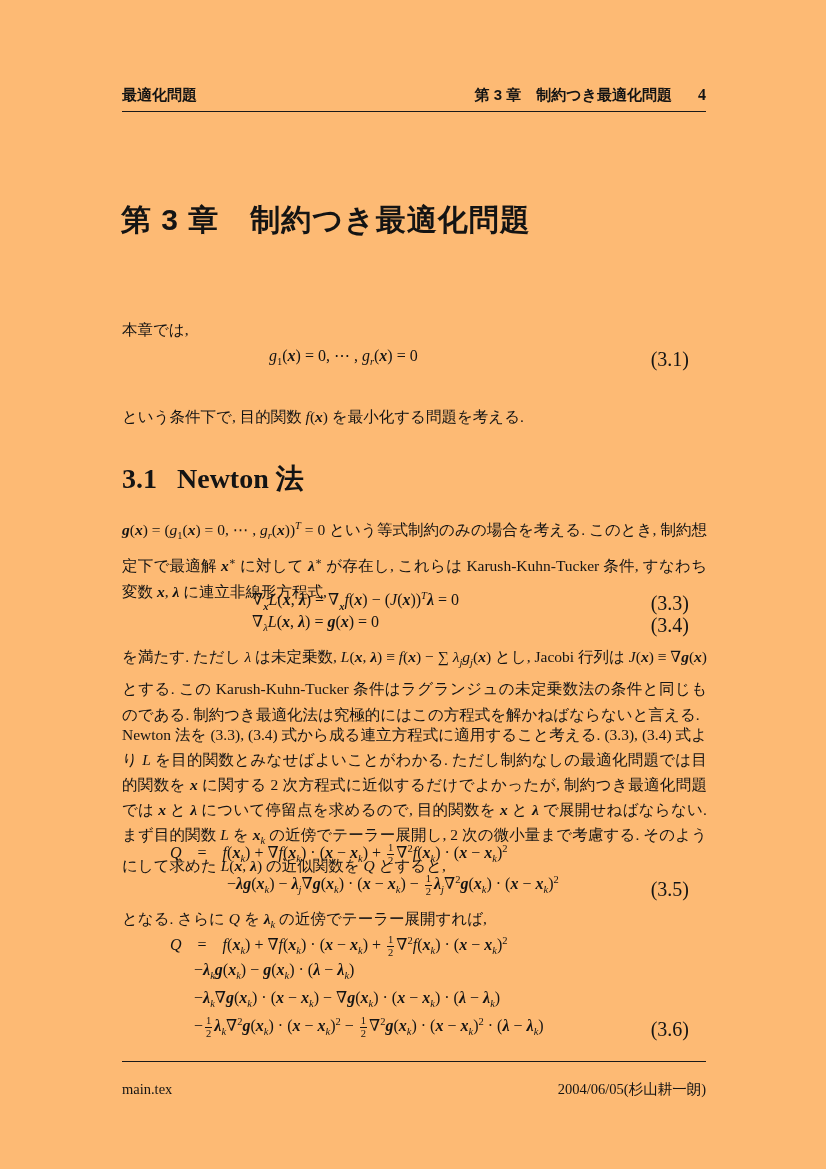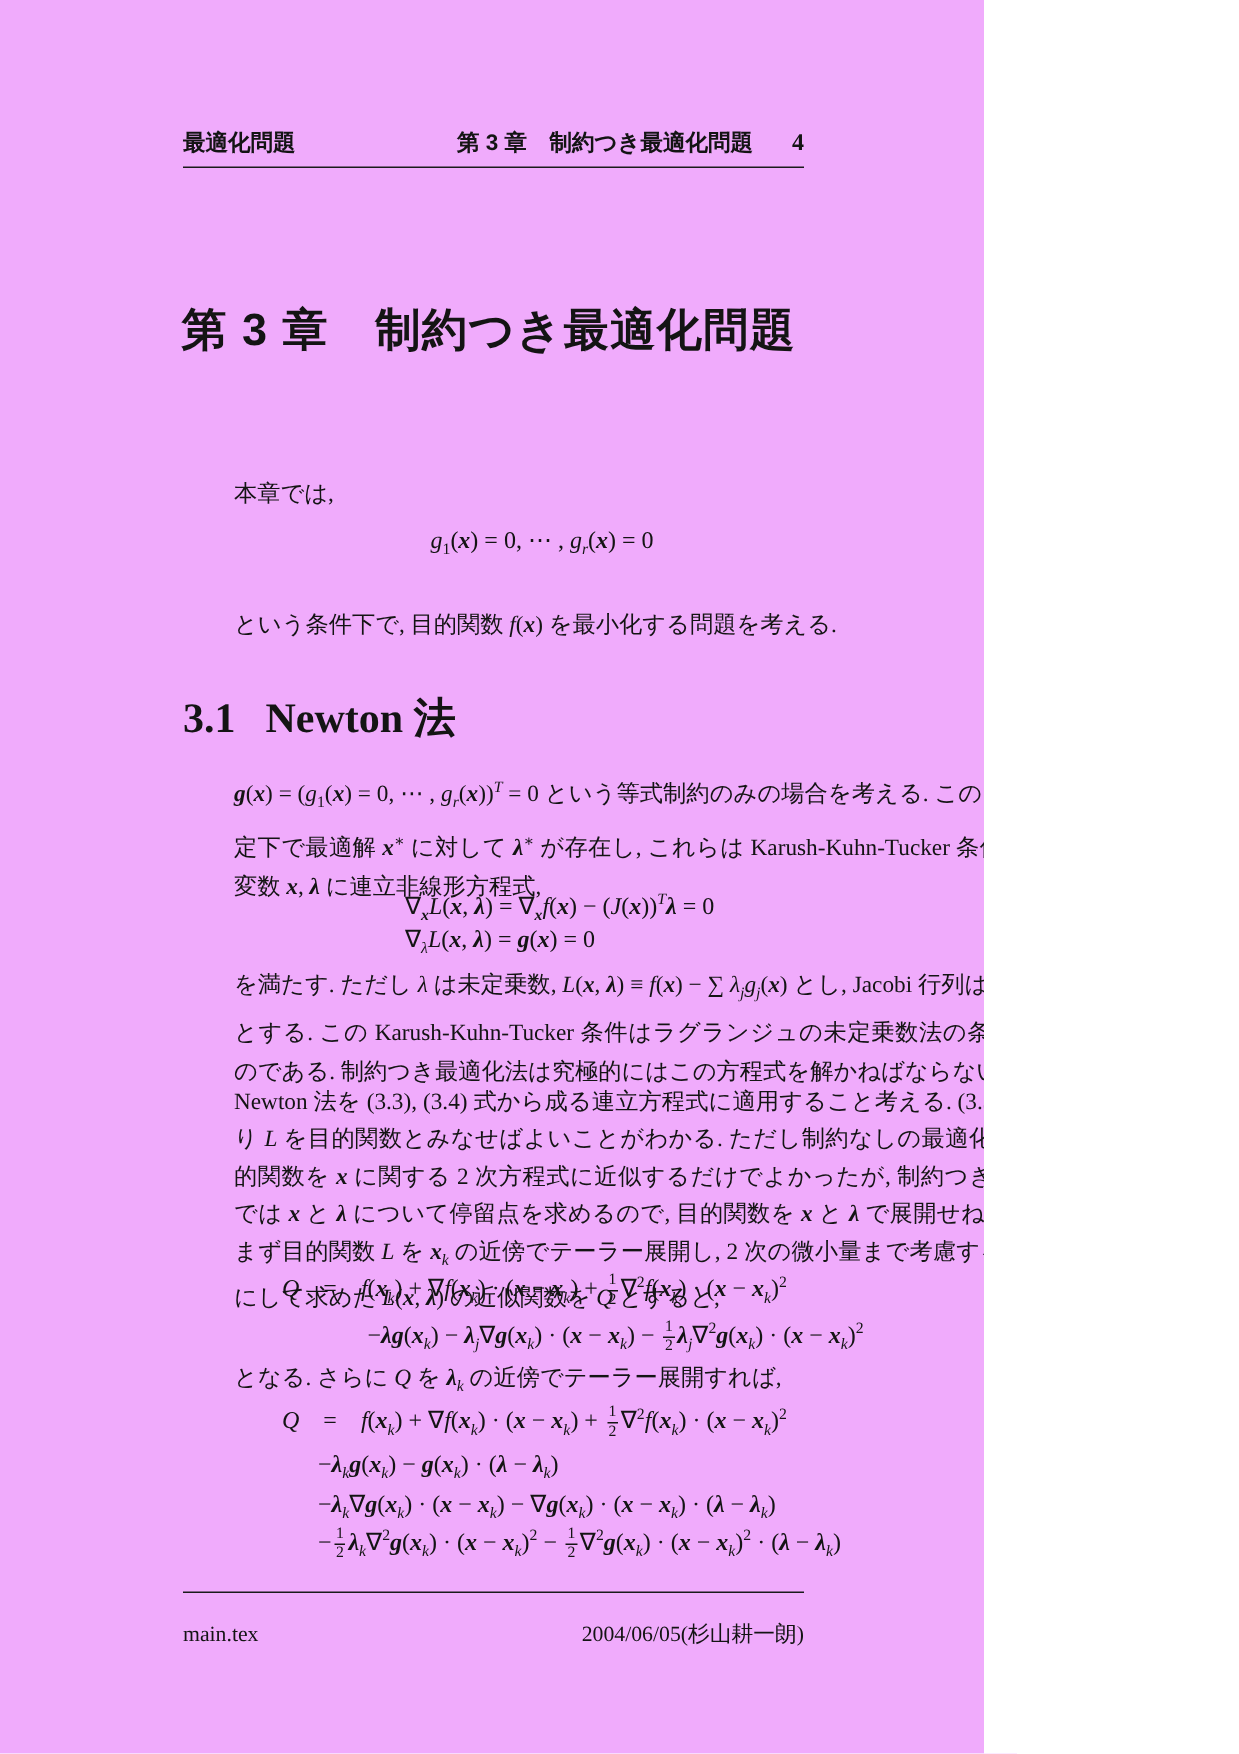--- a/index.html
+++ b/index.html
@@ -1,41 +1,41 @@
 <!DOCTYPE html>
 <html><head>
 <meta charset="utf-8">
 <style>
   html,body{margin:0;padding:0;background:#ffffff;}
-  .page{position:relative;width:656px;height:1169px;background:#f0abfc;overflow:hidden;
+  .page{position:relative;width:826px;height:1169px;background:#fdba74;overflow:hidden;
         font-family:"Liberation Serif","DejaVu Serif",serif;color:#141414;}
   .abs{position:absolute;}
 
   
   .hdr{top:86px;left:122px;right:120px;display:flex;justify-content:space-between;align-items:baseline;
        border-bottom:1.4px solid #1a1a1a;padding-bottom:6px;
        font-family:"Liberation Sans","DejaVu Sans",sans-serif;font-weight:bold;font-size:15px;}
   .hdr-right{display:flex;align-items:baseline;}
   .hdr-pn{font-family:"Liberation Serif","DejaVu Serif",serif;font-size:16px;margin-left:26px;}
   .ftr{top:1061px;left:122px;right:120px;display:flex;justify-content:space-between;align-items:baseline;
        border-top:1.4px solid #1a1a1a;padding-top:18px;font-size:14.5px;}
 
   
   .chapter{top:200px;left:121px;font-family:"Liberation Sans","DejaVu Sans",sans-serif;
            font-weight:bold;font-size:30px;letter-spacing:1px;}
   .sec{top:460px;left:122px;font-weight:bold;font-size:28px;}
   .sec .sec-num{margin-right:20px;}
 
   
-  .para{left:122px;width:585px;font-size:15.5px;line-height:25px;text-align:justify;margin-left:34px;}
+  .para{left:122px;width:585px;font-size:15.5px;line-height:25px;text-align:justify;}
   .lh26{line-height:26px;}
 
   
-  .eqrow{position:absolute;left:122px;width:585px;height:26px;display:flex;align-items:flex-end;
-         font-size:16px;white-space:nowrap;font-family:Liberation Serif, serif;}
+  .eqrow{position:absolute;left:104px;width:585px;height:26px;display:flex;align-items:flex-start;
+         font-size:16px;white-space:nowrap;}
   .eqrow.h31{height:31px;}
   .eqrow.h27{height:27px;}
   .eq-body{white-space:nowrap;}
   .o165{padding-left:165px;} .o148{padding-left:148px;}
   .o66{padding-left:66px;}  .o123{padding-left:123px;} .o90{padding-left:90px;}
   .eqnum{position:absolute;right:0;top:50%;transform:translateY(-50%);font-size:20px;}
 
   .page sub{font-size:10.5px;}
   .page sup{font-size:10.5px;}
   .fr{display:inline-flex;flex-direction:column;text-align:center;vertical-align:middle;

